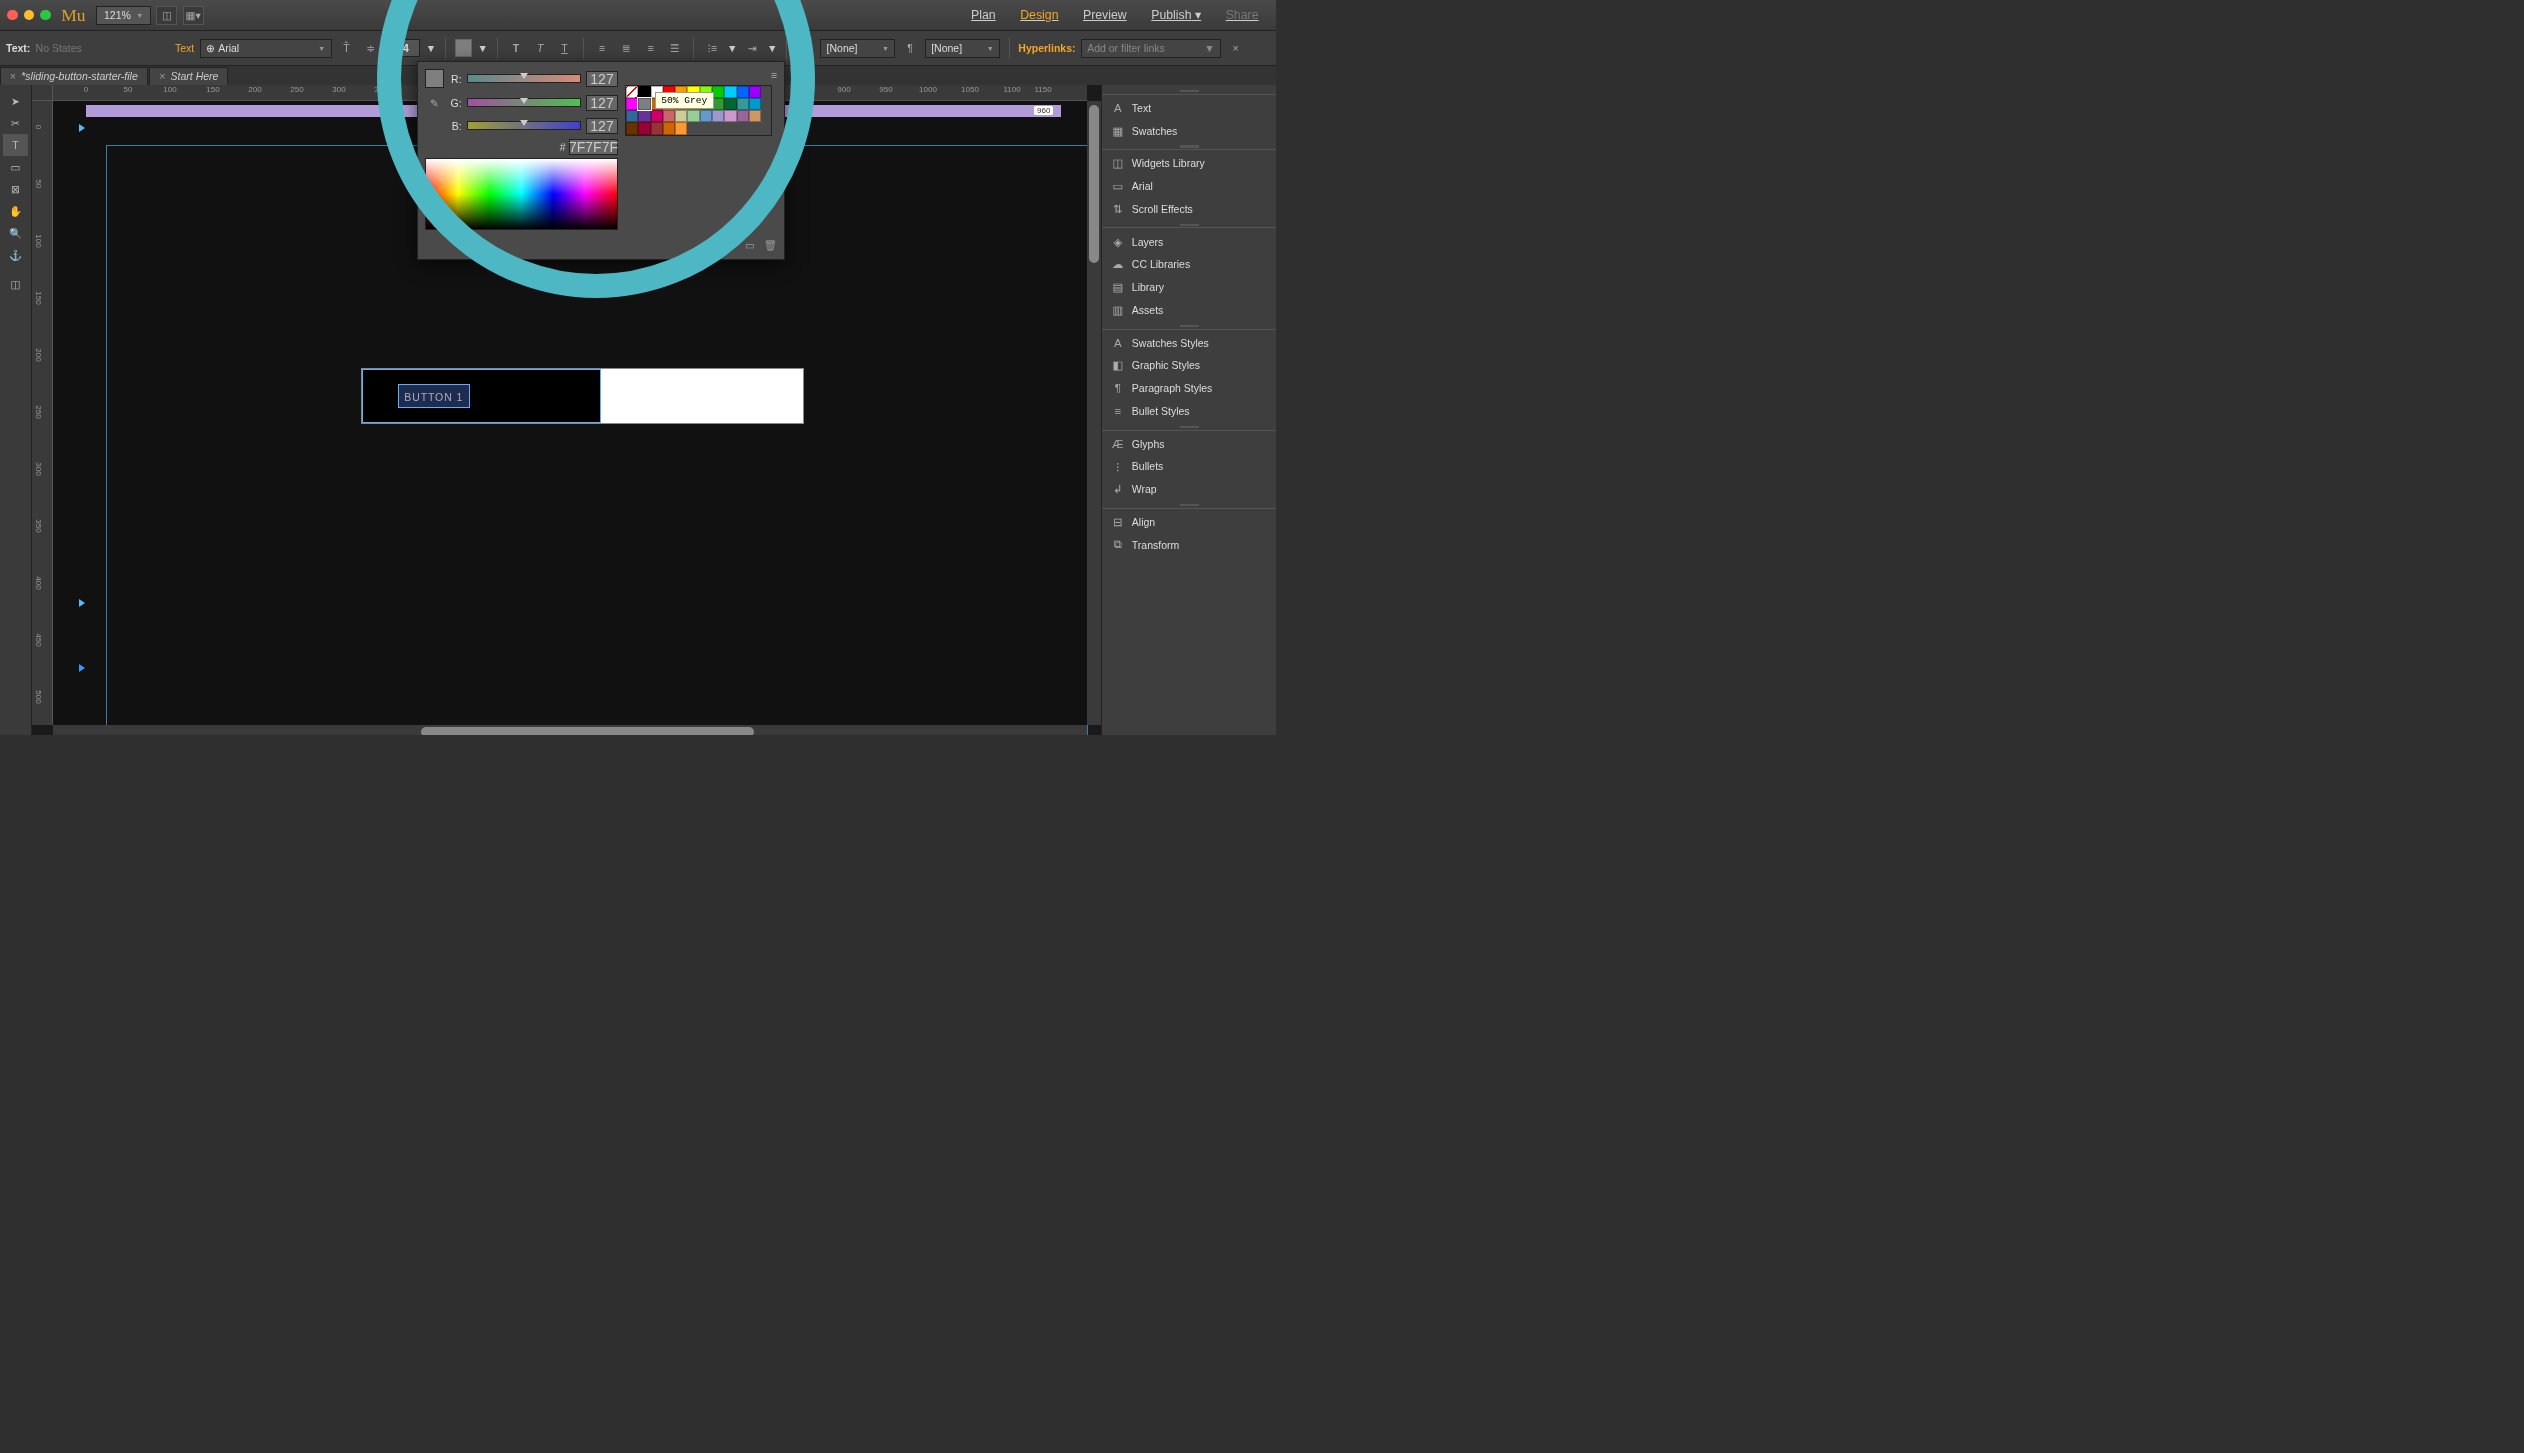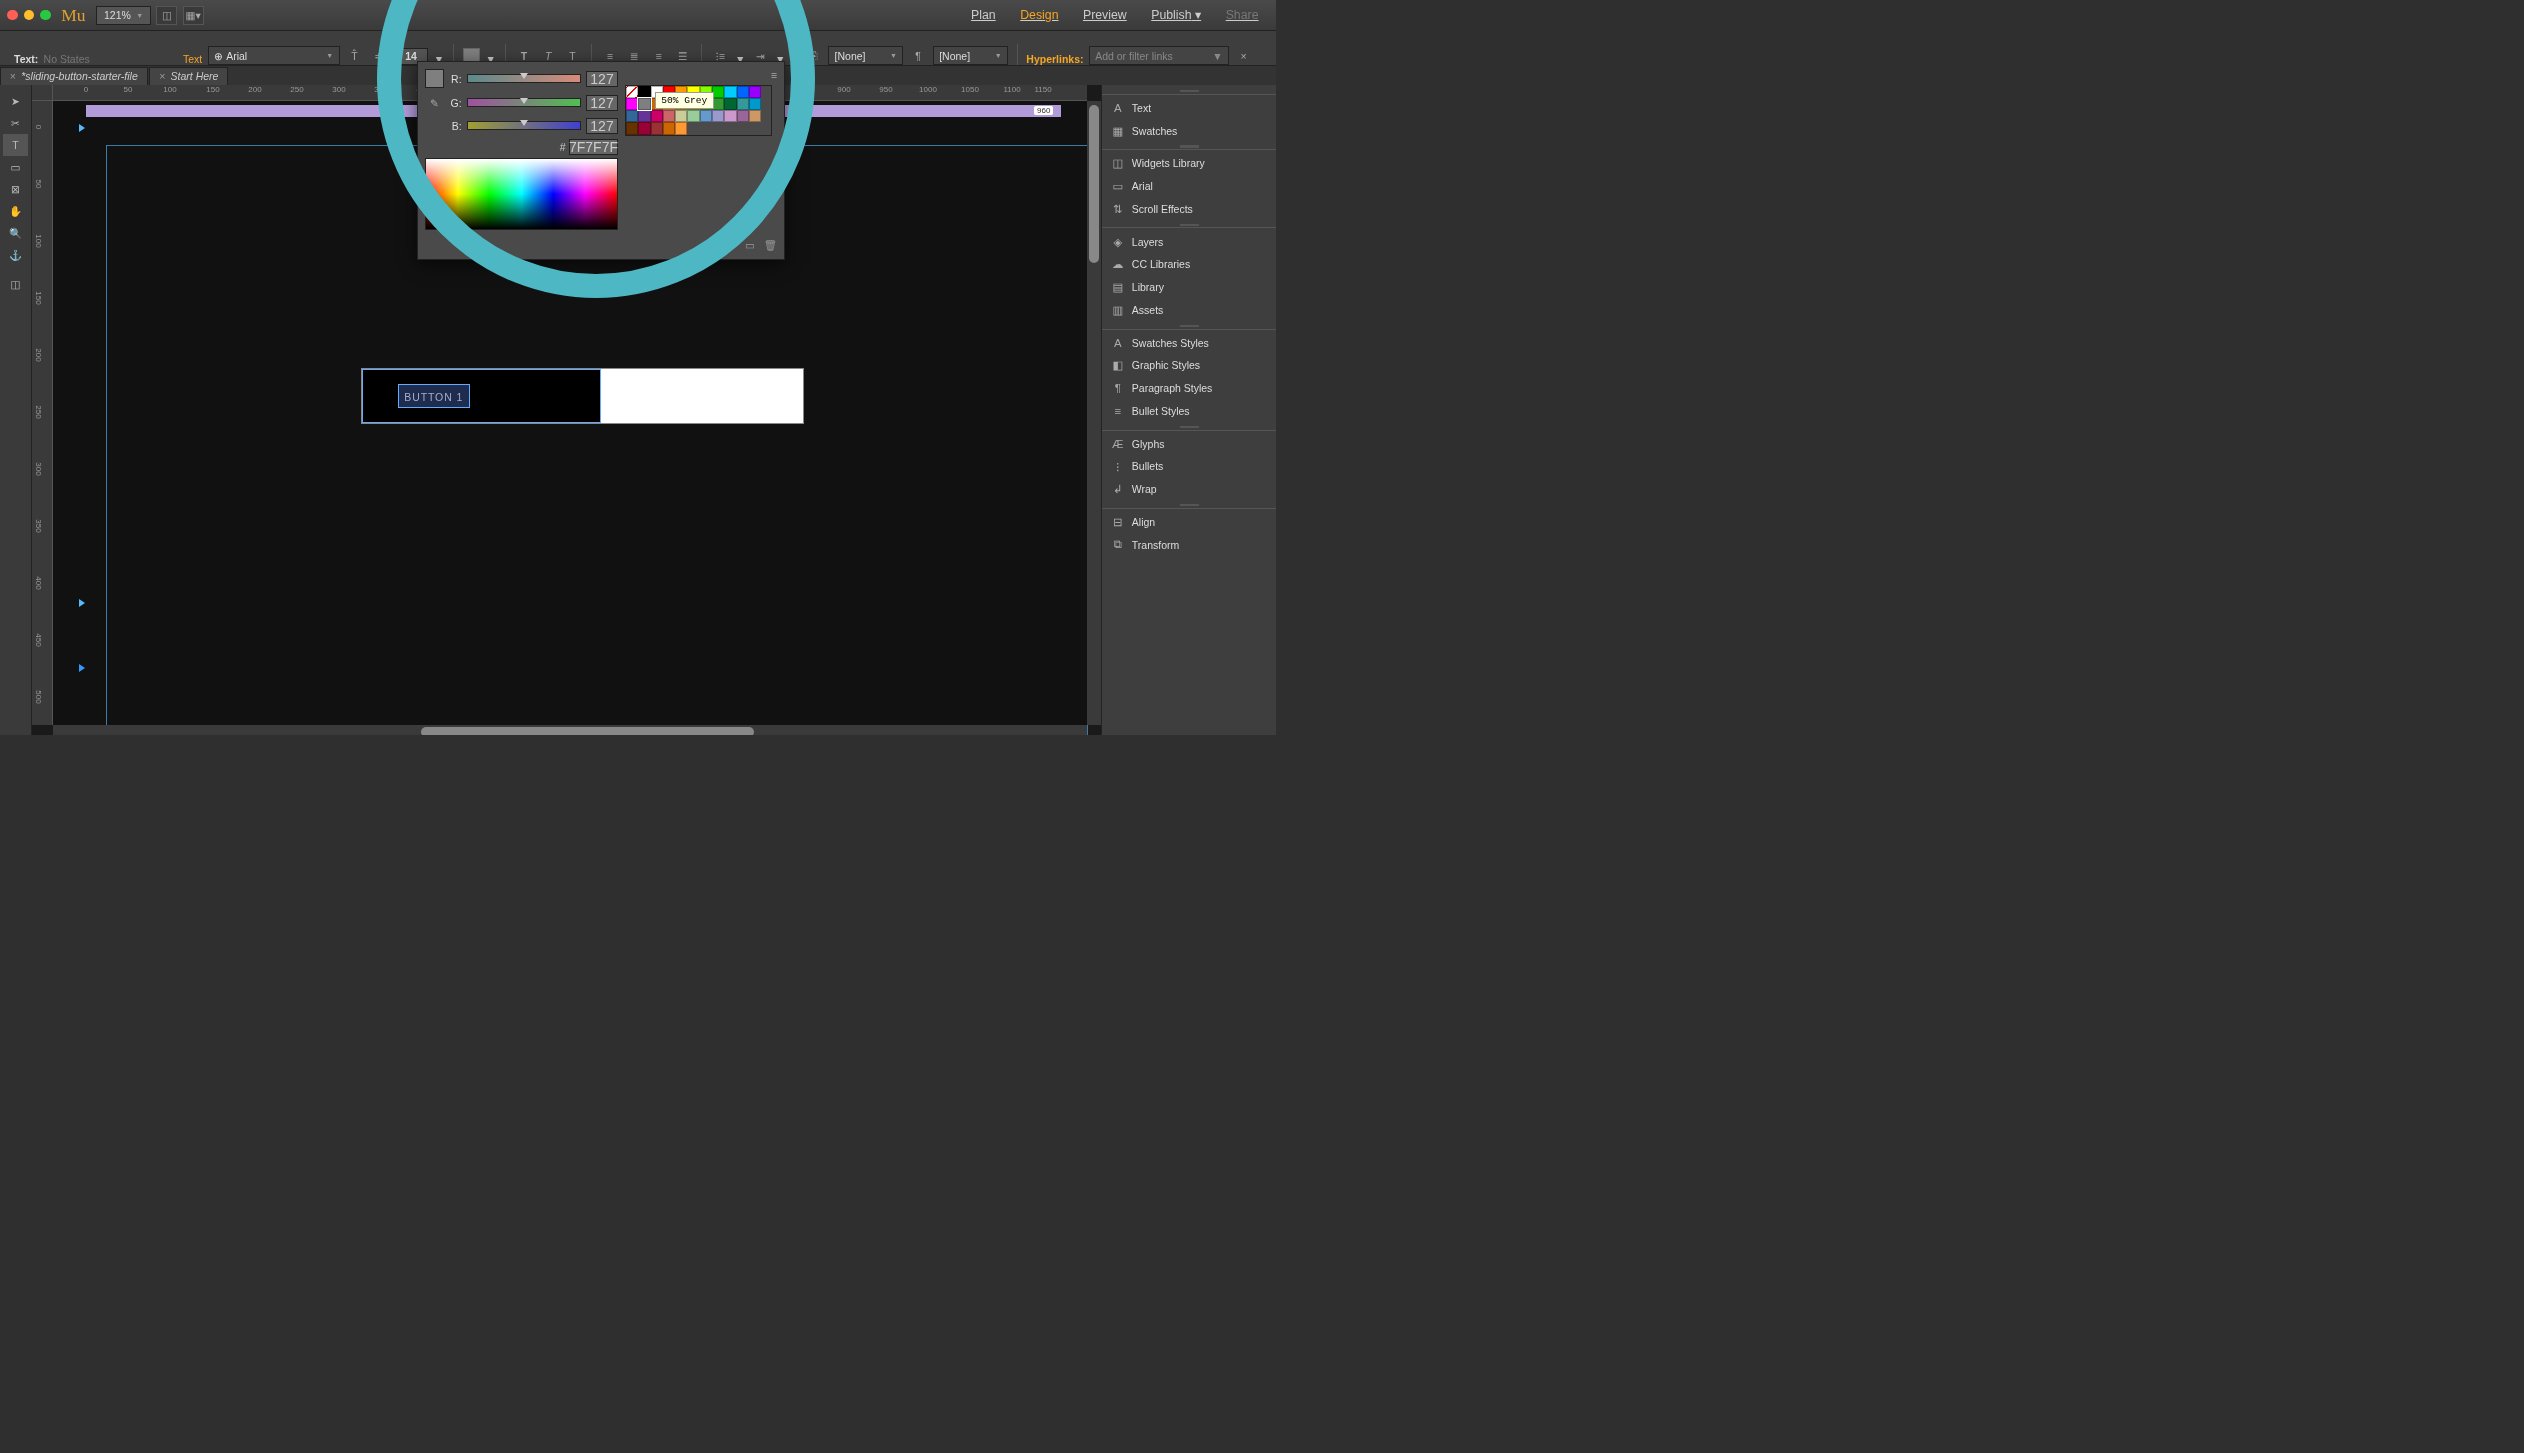--- a/index.html
+++ b/index.html
@@ -13,21 +13,21 @@
 .logo { font-family:Georgia,serif; font-size:17.5px; color:#e0a030; margin-right:10.5px; }
 .zoom { background:#555; border:0.9px solid #222; padding:1.8px 7px; height:19px; display:flex; align-items:center; gap:5.3px; color:#ddd;}
 .zoom .arr { font-size:7px; color:#999;}
 .ticon { width:21px; height:19px; border:0.9px solid #555; margin-left:5.3px; display:flex; align-items:center; justify-content:center; background:#3a3a3a; color:#aaa;}
 .nav { margin-left:auto; display:flex; gap:24.5px; padding-right:10.5px;text-decoration:underline;}
 .nav span { font-size:12.3px; color:#ccc; }
 .nav .active{ color:#f5a623;}
 .nav .dis{ color:#777;}
 
 
-.ctrlbar { height:36px; background:#3e3e3e; border-top:0.9px solid #222; border-bottom:0.9px solid #222; display:flex; align-items:flex-end; padding:0 14px; gap:5.3px; position:relative; z-index:5;}
+.ctrlbar { height:36px; background:#3e3e3e; border-top:0.9px solid #222; border-bottom:0.9px solid #222; display:flex; align-items:center; padding:0 6px; gap:5.3px; position:relative; z-index:5;}
 .lbl { font-weight:bold; color:#ddd;}
 .nostate{ color:#777;}
 .txtlink{ color:#f5a623; margin-left:88px;}
 .combo{ background:#444; border:0.9px solid #222; height:19px; display:flex; align-items:center; padding:0 5.3px; gap:3.5px; color:#ddd;}
 .combo .arr{font-size:7px;color:#999;}
 .numfield{ background:#555; border:0.9px solid #222; width:35px; height:17.5px; display:flex; align-items:center; justify-content:center; color:#ddd;font-weight:bold;}
 .sq{ width:17.5px; height:17.5px; border:0.9px solid #666; background:#7f7f7f;}
 .tbtn{ width:19px;height:19px;display:flex;align-items:center;justify-content:center;color:#aaa;border:0.9px solid transparent;}
 .sep{ width:0.9px; height:21px; background:#555; margin:0 3.5px;}
 .hylbl{ color:#f5a623; font-weight:bold;}

